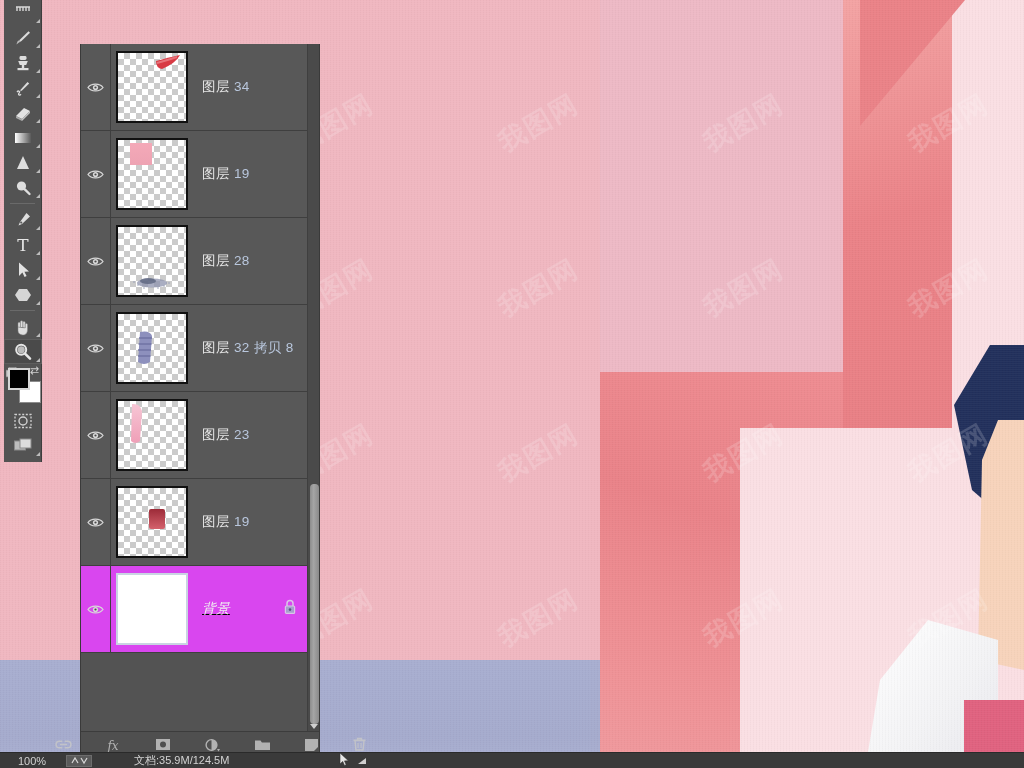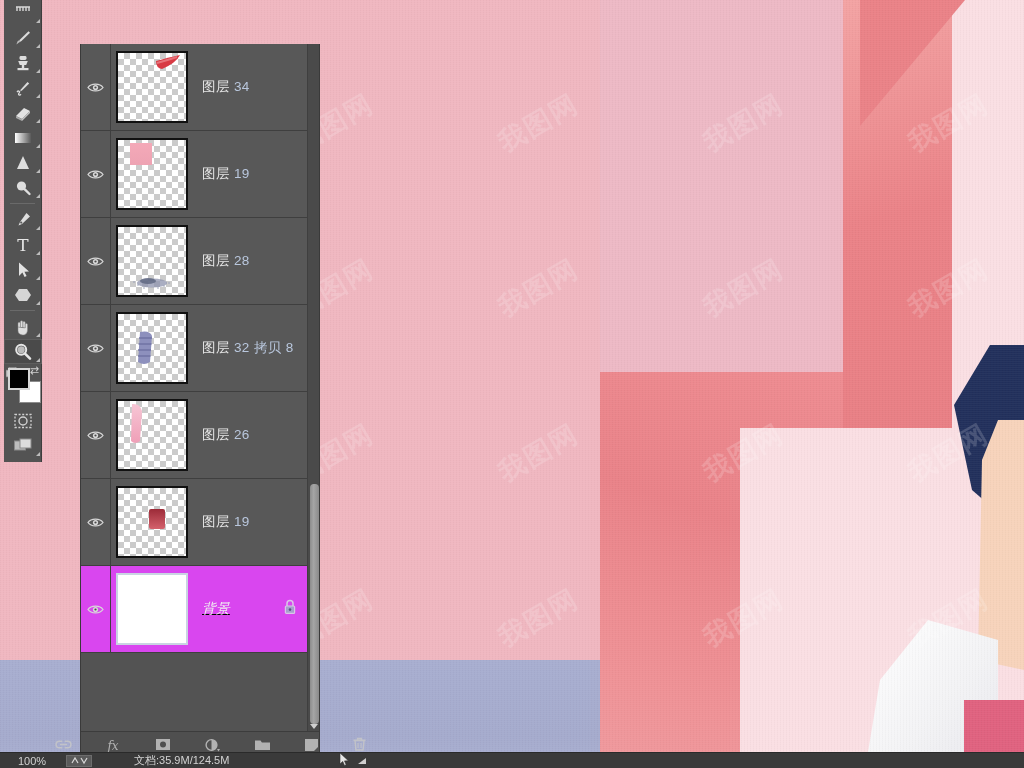--- a/index.html
+++ b/index.html
@@ -512,21 +512,21 @@
           <svg class="tc" style="left:0;top:0" width="68" height="68" viewBox="0 0 68 68">
             <path d="M14 3 Q22 2 24 10 L22 40 Q17 44 13 40 Z" fill="url(#pst)"></path>
             <defs>
               <linearGradient id="pst" x1="0" y1="0" x2="0" y2="1">
                 <stop offset="0" stop-color="#f7c6d5"></stop>
                 <stop offset="1" stop-color="#ef9fb7"></stop>
               </linearGradient>
             </defs>
           </svg>
         </div>
-        <div class="layer-name">图层 <span class="num">26</span></div>
+        <div class="layer-name">图层 <span class="num">23</span></div>
       </div>
       <div class="layer-row">
         <div class="eye">
           <svg width="17" height="11" viewBox="0 0 17 11">
             <path d="M1 5.5 C4 1 13 1 16 5.5 C13 10 4 10 1 5.5Z" fill="none" stroke="#d8d8d8" stroke-width="1.3"></path>
             <circle cx="8.5" cy="5.5" r="2.6" fill="#d8d8d8"></circle>
             <circle cx="8.5" cy="5.5" r="1.1" fill="#4a4a4a"></circle>
           </svg>
         </div>
         <div class="thumb">

